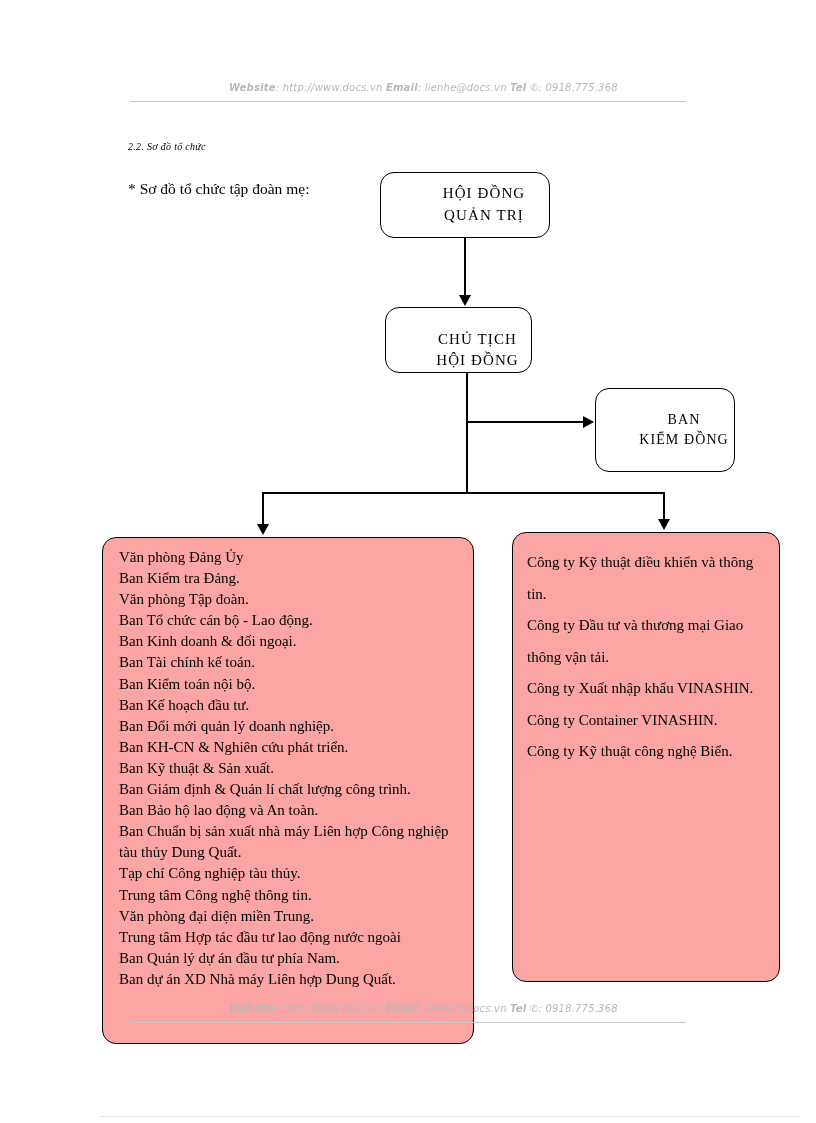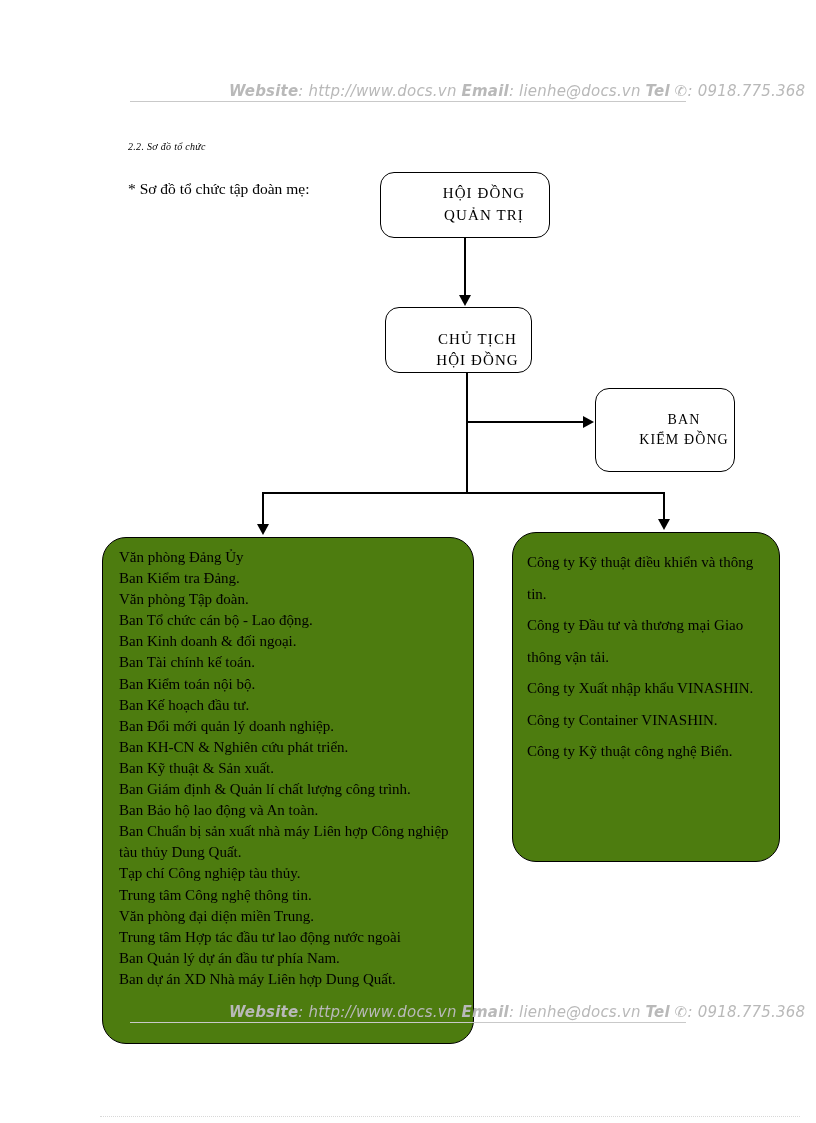--- a/index.html
+++ b/index.html
@@ -11,21 +11,21 @@
     position:relative;
     overflow:hidden;
   }
   .page{position:absolute;left:0;top:0;width:816px;height:1123px;}
 
   
   .wm{
     position:absolute;
     font-family:"DejaVu Sans","Liberation Sans",sans-serif;
     font-style:italic;
-    font-size:15px;
+    font-size:10px;
     color:#b9b9b9;
     white-space:nowrap;
     letter-spacing:.2px;
   }
   .wm b{font-weight:bold;font-style:italic;}
   .wm .ph{font-family:"DejaVu Sans",sans-serif;font-style:normal;font-weight:bold;}
   .wm-rule{
     position:absolute;
     border-top:1px solid #c9c9c9;
     height:0;
@@ -65,27 +65,27 @@
     box-sizing:border-box;
     padding-left:38px;
   }
   #node-hdqt{left:380px;top:172px;width:170px;height:66px;}
   #node-ctthd{left:385px;top:307px;width:147px;height:66px;justify-content:flex-end;}
   #node-bks{left:595px;top:388px;width:140px;height:84px;font-size:14px;}
 
   .listbox{
     position:absolute;
     border:1.6px solid #000;
-    border-radius:24px;
-    background:#4d7c0f;
+    border-radius:14px;
+    background:#fca5a5;
     box-sizing:border-box;
     overflow:hidden;
   }
   #box-left{left:102px;top:537px;width:372px;height:507px;}
-  #box-right{left:512px;top:532px;width:268px;height:330px;}
+  #box-right{left:512px;top:532px;width:268px;height:450px;}
 
   #box-left .lines{
     position:absolute;left:16px;top:9px;right:6px;
     font-size:15px;line-height:21.1px;
     white-space:nowrap;
   }
   #box-left .lines .wrapline{white-space:normal;}
   #box-right .lines{
     position:absolute;left:14px;top:14px;right:8px;
     font-size:15px;line-height:31.5px;

